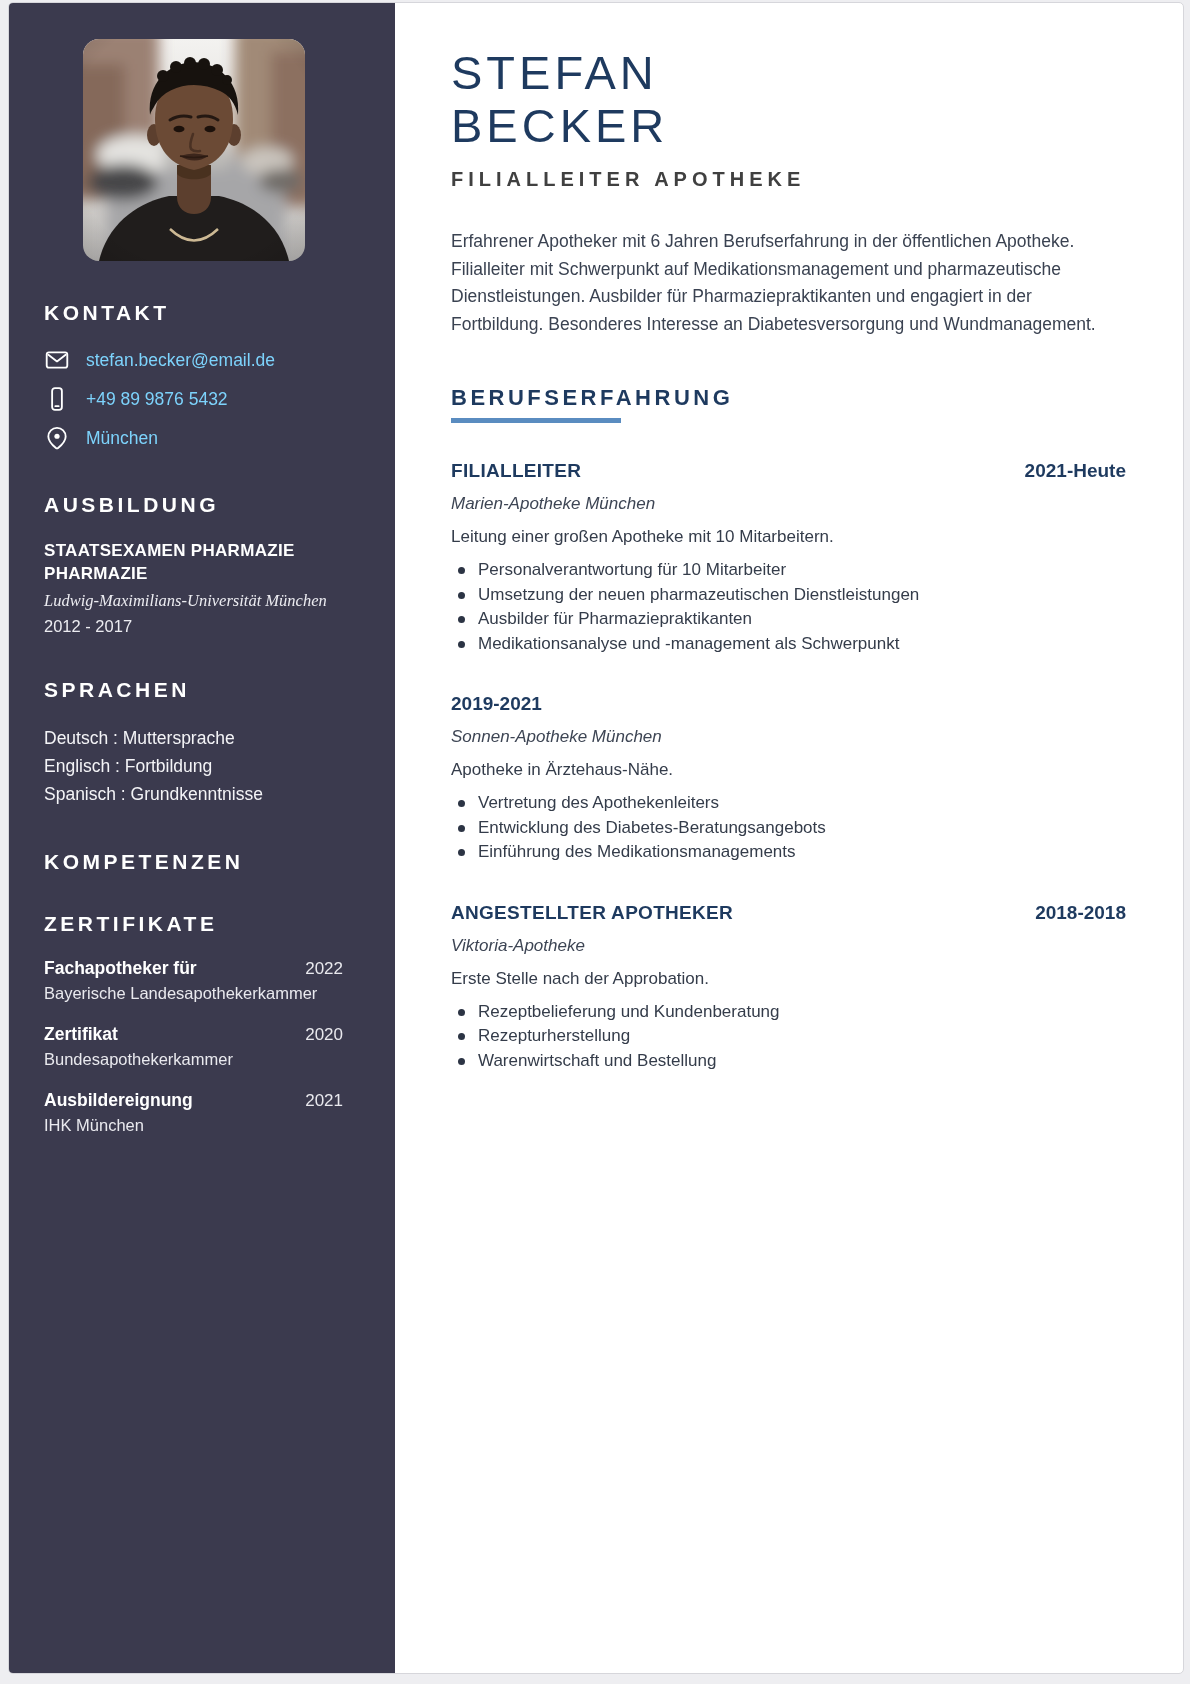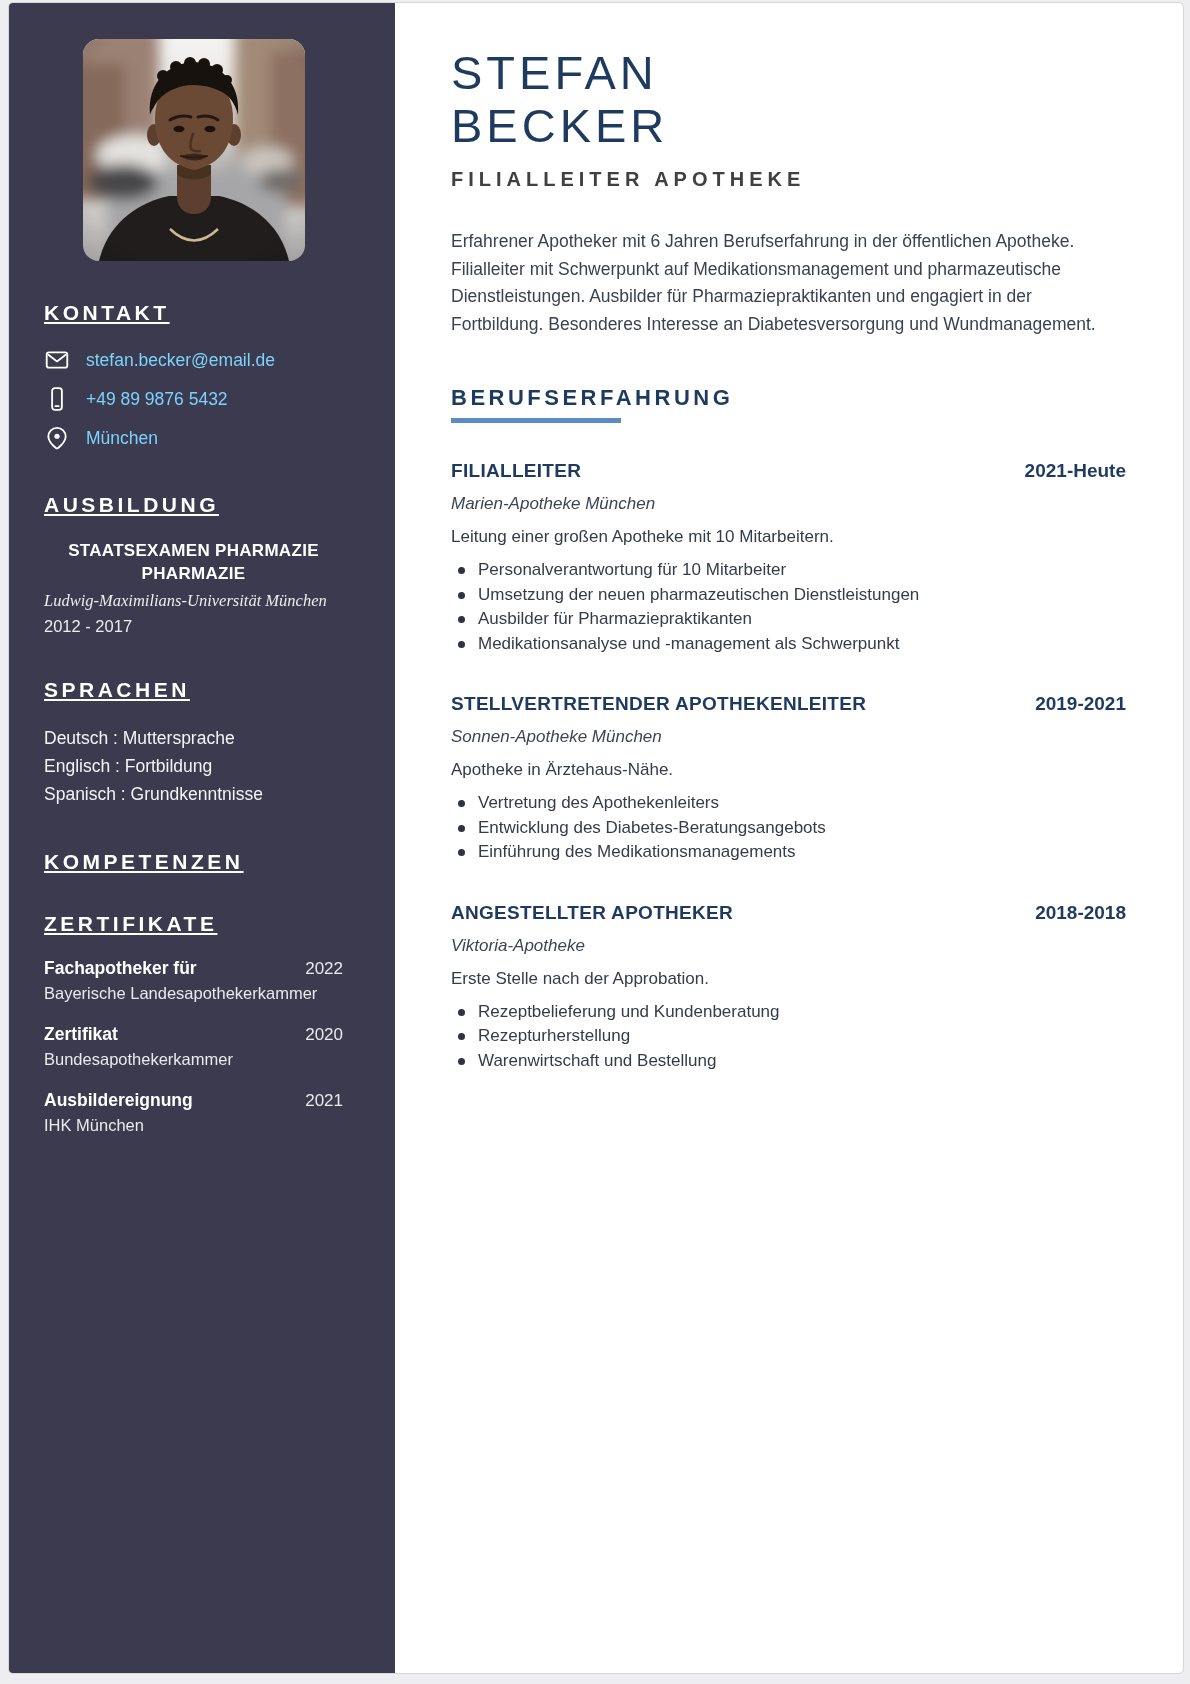--- a/index.html
+++ b/index.html
@@ -33,33 +33,32 @@
     border-radius:16px;
     overflow:hidden;
     display:block;
   }
   .photo-frame svg { display:block; width:100%; height:100%; }
   .side-heading {
     font-size:21px; font-weight:700;
     letter-spacing:3.5px;
     color:#ffffff;
     margin:0 0 22px 0;
-    text-decoration:underline;
   }
   .side-section { margin-bottom:42px; }
   .contact-row {
     display:flex; align-items:center;
     margin-bottom:13px;
   }
   .contact-row .cicon { width:26px; height:26px; margin-right:16px; flex:0 0 26px; }
   .contact-row .cicon svg { display:block; width:26px; height:26px; }
   .contact-text { font-size:17.5px; color:#7dd3fc; }
   .edu-degree {
     font-size:17px; font-weight:700; letter-spacing:0.3px;
-    line-height:23px; color:#ffffff; margin:16px 0 4px 0;text-align:center;
+    line-height:23px; color:#ffffff; margin:16px 0 4px 0;
   }
   .edu-inst {
     font-size:16.5px; font-style:italic; line-height:24px;
     color:#ececf1; margin:0 0 4px 0;font-family:Liberation Serif, serif;
   }
   .edu-dates { font-size:16.5px; color:#ececf1; }
   .lang-line { font-size:17.5px; line-height:28px; color:#f4f4f7; }
   .cert-entry { margin-bottom:21px; }
   .cert-head { display:flex; justify-content:space-between; align-items:baseline; }
   .cert-name { font-size:17.5px; font-weight:700; color:#ffffff; }
@@ -293,21 +292,20 @@
       <ul class="job-bullets">
         <li>Personalverantwortung für 10 Mitarbeiter</li>
         <li>Umsetzung der neuen pharmazeutischen Dienstleistungen</li>
         <li>Ausbilder für Pharmaziepraktikanten</li>
         <li>Medikationsanalyse und -management als Schwerpunkt</li>
       </ul>
     </section>
 
     <section class="job-entry">
       <div class="job-head">
-        <span class="job-title">STELLVERTRETENDER APOTHEKENLEITER</span>
         <span class="job-period">2019-2021</span>
       </div>
       <div class="job-company">Sonnen-Apotheke München</div>
       <div class="job-desc">Apotheke in Ärztehaus-Nähe.</div>
       <ul class="job-bullets">
         <li>Vertretung des Apothekenleiters</li>
         <li>Entwicklung des Diabetes-Beratungsangebots</li>
         <li>Einführung des Medikationsmanagements</li>
       </ul>
     </section>

